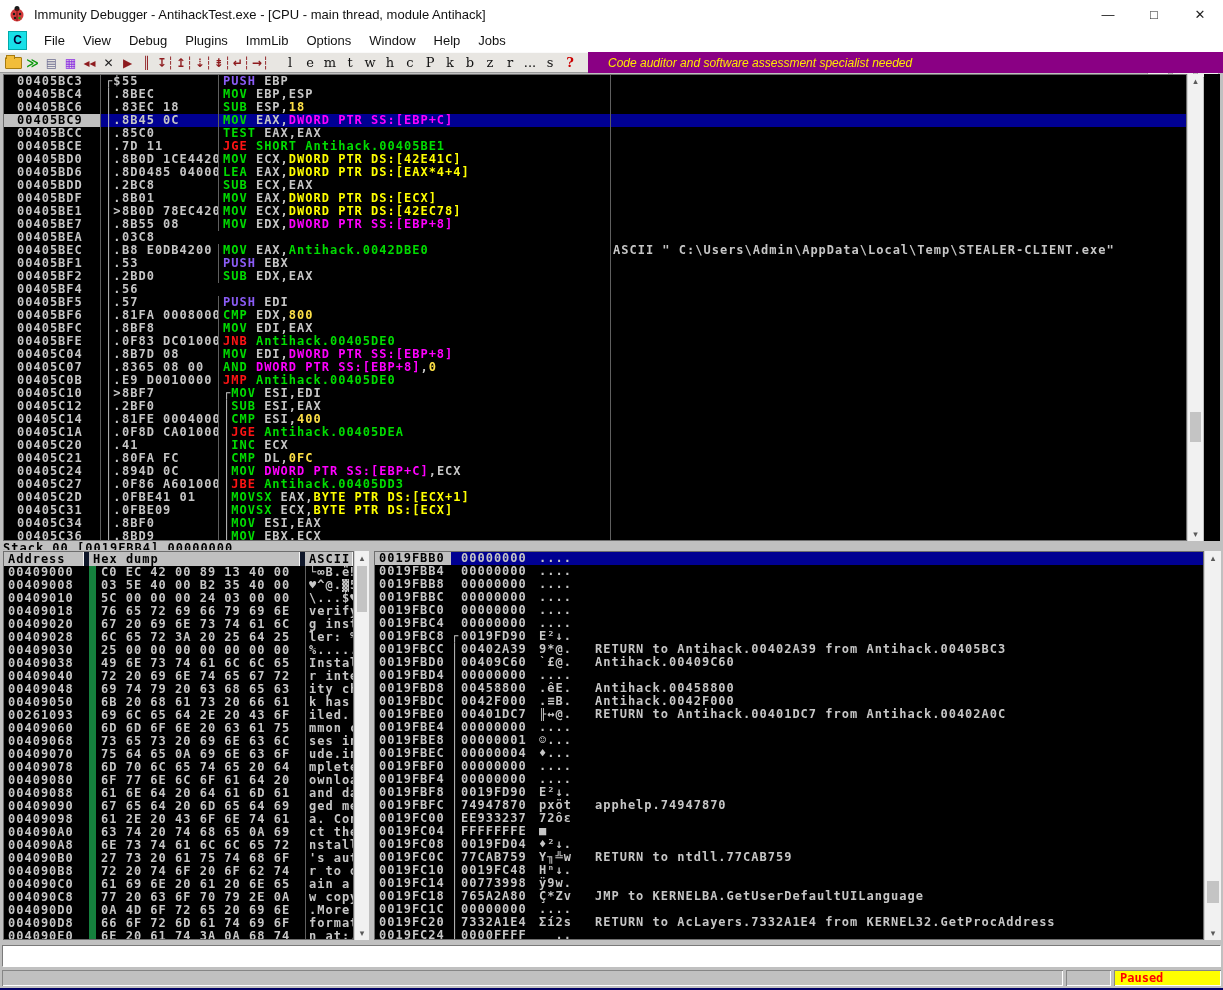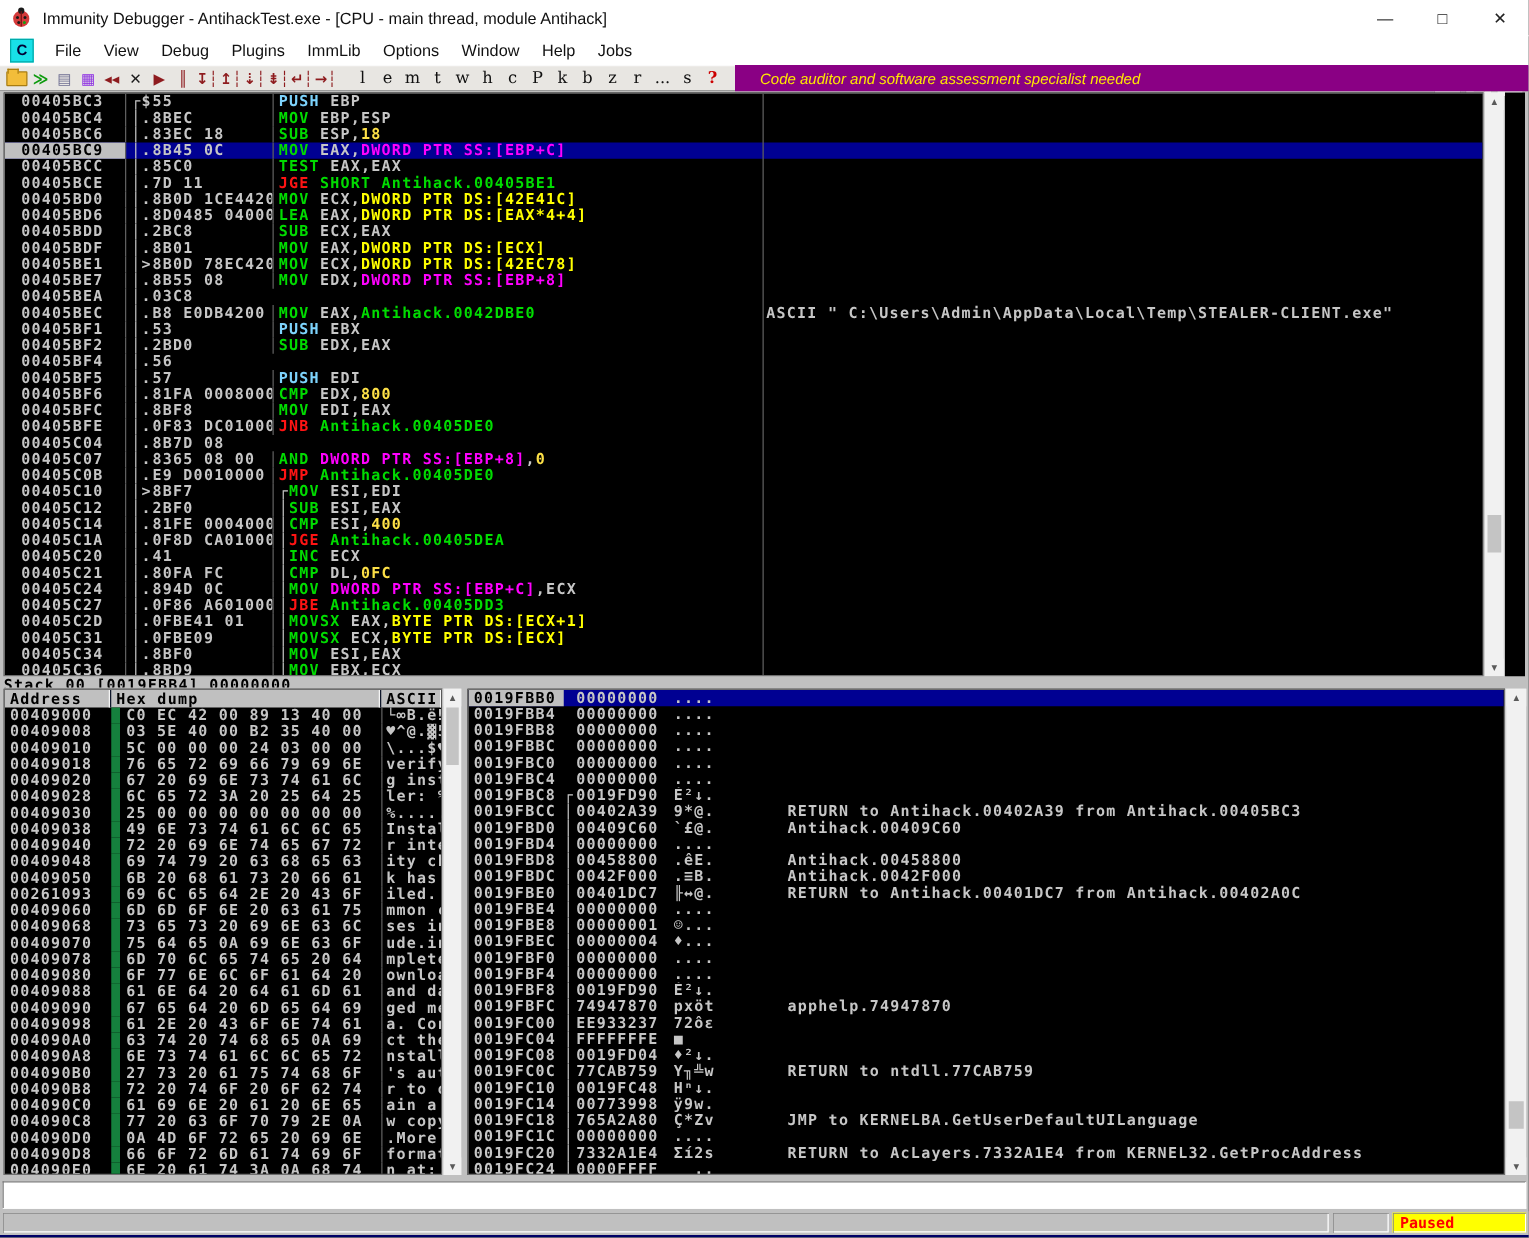--- a/index.html
+++ b/index.html
@@ -31,46 +31,46 @@
   .tb-folder{width:15px;height:10px;background:#f2bd3a;border:1px solid #a87c10;border-radius:1px;position:relative;}
   .tb-folder:before{content:"";position:absolute;left:0;top:-3px;width:7px;height:3px;background:#f2bd3a;border:1px solid #a87c10;border-bottom:none;}
   .tb-letters{display:flex;margin-left:10px;}
   .tb-letter{width:20px;text-align:center;font-family:"DejaVu Serif",serif;font-size:13px;color:#111;}
   .tb-banner{flex:1;height:21px;background:#8a0084;margin-left:8px;display:flex;align-items:center;}
   .banner-text{color:#ffe800;font-size:12px;font-style:italic;padding-left:20px;font-family:"Liberation Sans",sans-serif;}
   
   .mono{font-family:"DejaVu Sans Mono",monospace;font-weight:bold;font-size:12px;letter-spacing:1px;}
   .pane{position:absolute;background:#000;overflow:hidden;border:1px solid #6e6e6e;box-sizing:border-box;}
   .row{display:flex;height:13px;line-height:13px;white-space:pre;color:#c6c6c6;position:relative;}
-  .c-w{color:#c6c6c6}.c-g{color:#00dc00}.c-y{color:#7dd3fc}.c-r{color:#ff1414}
+  .c-w{color:#c6c6c6}.c-g{color:#00dc00}.c-y{color:#8b5cf6}.c-r{color:#ff1414}
   .c-m{color:#ff00ff}.c-c{color:#fde047}.c-s{color:#00dc00}.c-yl{color:#ffff00}
   
   .da{width:96px;padding-left:13px;overflow:hidden;box-sizing:border-box;flex:none;}
   .dpre{width:22px;padding-left:4px;border-left:1px solid #5f5f5f;flex:none;overflow:hidden;box-sizing:border-box;}
   .dbytes{width:96px;overflow:hidden;flex:none;}
   .dins{flex:1;border-left:1px solid #5f5f5f;padding-left:4px;overflow:hidden;}
   .dcmt{position:absolute;left:609px;top:0;color:#c6c6c6;}
   .row.sel{background:#000092;}
   .row.sel .da{background:#c0c0c0;color:#000;}
   .colsep{position:absolute;top:0;bottom:0;width:1px;background:#5f5f5f;}
   
   .info-strip{position:absolute;left:3px;top:541px;width:1200px;height:9px;background:#c0c0c0;
               overflow:hidden;color:#000;}
   
   .hex-header{display:flex;height:14px;line-height:14px;background:#c0c0c0;color:#000;}
-  .hh{border-right:1px solid #0f172a;box-shadow:inset -1px 0 0 #f5f5f5;padding-left:4px;box-sizing:border-box;overflow:hidden;}
+  .hh{border-right:5px solid #0f172a;box-shadow:inset -1px 0 0 #f5f5f5;padding-left:4px;box-sizing:border-box;overflow:hidden;}
   .ha{width:85px;padding-left:4px;overflow:hidden;box-sizing:border-box;flex:none;}
   .hb{width:216px;border-left:7px solid #15803d;padding-left:5px;overflow:hidden;box-sizing:border-box;flex:none;}
   .ht{flex:1;border-left:1px solid #5f5f5f;padding-left:3px;overflow:hidden;}
   
   .sa{width:76px;padding-left:4px;overflow:hidden;box-sizing:border-box;flex:none;}
   .sbr{width:10px;flex:none;overflow:hidden;}
   .sv{width:78px;flex:none;overflow:hidden;}
   .st{width:56px;flex:none;overflow:hidden;}
-  .sc{flex:1;overflow:hidden;margin-left:35px;}
+  .sc{flex:1;overflow:hidden;}
   .row.sel .sa{background:#c0c0c0;color:#000;}
   
   .sb{position:absolute;background:#f1f1f1;border-left:1px solid #d0d0d0;box-sizing:border-box;}
   .sb-btn{position:absolute;left:0;width:100%;height:14px;color:#5a5a5a;font-size:9px;
           display:flex;align-items:center;justify-content:center;background:#f1f1f1;}
   .sb-thumb{position:absolute;left:2px;right:2px;background:#c4c4c4;}
   
   .cmdbar{position:absolute;left:2px;top:945px;width:1219px;height:22px;background:#fff;
           border:1px solid #7a7a7a;border-bottom-color:#fff;border-right-color:#fff;box-sizing:border-box;}
   .cmdbar input{width:100%;height:100%;border:none;outline:none;background:transparent;
@@ -185,21 +185,21 @@
         <div class="row"><span class="da">00405BE7</span><span class="dpre">│.</span><span class="dbytes">8B55 08</span><span class="dins"><span class="c-g">MOV</span><span class="c-w"> EDX,</span><span class="c-m">DWORD PTR SS:[EBP+8]</span></span></div>
         <div class="row"><span class="da">00405BEA</span><span class="dpre">│.</span><span class="dbytes">03C8</span></div>
         <div class="row"><span class="da">00405BEC</span><span class="dpre">│.</span><span class="dbytes">B8 E0DB4200</span><span class="dins"><span class="c-g">MOV</span><span class="c-w"> EAX,</span><span class="c-s">Antihack.0042DBE0</span></span><span class="dcmt">ASCII " C:\Users\Admin\AppData\Local\Temp\STEALER-CLIENT.exe"</span></div>
         <div class="row"><span class="da">00405BF1</span><span class="dpre">│.</span><span class="dbytes">53</span><span class="dins"><span class="c-y">PUSH</span><span class="c-w"> EBX</span></span></div>
         <div class="row"><span class="da">00405BF2</span><span class="dpre">│.</span><span class="dbytes">2BD0</span><span class="dins"><span class="c-g">SUB</span><span class="c-w"> EDX,EAX</span></span></div>
         <div class="row"><span class="da">00405BF4</span><span class="dpre">│.</span><span class="dbytes">56</span></div>
         <div class="row"><span class="da">00405BF5</span><span class="dpre">│.</span><span class="dbytes">57</span><span class="dins"><span class="c-y">PUSH</span><span class="c-w"> EDI</span></span></div>
         <div class="row"><span class="da">00405BF6</span><span class="dpre">│.</span><span class="dbytes">81FA 00080000</span><span class="dins"><span class="c-g">CMP</span><span class="c-w"> EDX,</span><span class="c-c">800</span></span></div>
         <div class="row"><span class="da">00405BFC</span><span class="dpre">│.</span><span class="dbytes">8BF8</span><span class="dins"><span class="c-g">MOV</span><span class="c-w"> EDI,EAX</span></span></div>
         <div class="row"><span class="da">00405BFE</span><span class="dpre">│.</span><span class="dbytes">0F83 DC010000</span><span class="dins"><span class="c-r">JNB</span><span class="c-s"> Antihack.00405DE0</span></span></div>
-        <div class="row"><span class="da">00405C04</span><span class="dpre">│.</span><span class="dbytes">8B7D 08</span></div>
+        <div class="row"><span class="da">00405C04</span><span class="dpre">│.</span><span class="dbytes">8B7D 08</span><span class="dins"><span class="c-g">MOV</span><span class="c-w"> EDI,</span><span class="c-m">DWORD PTR SS:[EBP+8]</span></span></div>
         <div class="row"><span class="da">00405C07</span><span class="dpre">│.</span><span class="dbytes">8365 08 00</span><span class="dins"><span class="c-g">AND</span><span class="c-w"> </span><span class="c-m">DWORD PTR SS:[EBP+8]</span><span class="c-w">,</span><span class="c-c">0</span></span></div>
         <div class="row"><span class="da">00405C0B</span><span class="dpre">│.</span><span class="dbytes">E9 D0010000</span><span class="dins"><span class="c-r">JMP</span><span class="c-s"> Antihack.00405DE0</span></span></div>
         <div class="row"><span class="da">00405C10</span><span class="dpre">│&gt;</span><span class="dbytes">8BF7</span><span class="dins"><span class="c-w">┌</span><span class="c-g">MOV</span><span class="c-w"> ESI,EDI</span></span></div>
         <div class="row"><span class="da">00405C12</span><span class="dpre">│.</span><span class="dbytes">2BF0</span><span class="dins"><span class="c-w">│</span><span class="c-g">SUB</span><span class="c-w"> ESI,EAX</span></span></div>
         <div class="row"><span class="da">00405C14</span><span class="dpre">│.</span><span class="dbytes">81FE 00040000</span><span class="dins"><span class="c-w">│</span><span class="c-g">CMP</span><span class="c-w"> ESI,</span><span class="c-c">400</span></span></div>
         <div class="row"><span class="da">00405C1A</span><span class="dpre">│.</span><span class="dbytes">0F8D CA010000</span><span class="dins"><span class="c-w">│</span><span class="c-r">JGE</span><span class="c-s"> Antihack.00405DEA</span></span></div>
         <div class="row"><span class="da">00405C20</span><span class="dpre">│.</span><span class="dbytes">41</span><span class="dins"><span class="c-w">│</span><span class="c-g">INC</span><span class="c-w"> ECX</span></span></div>
         <div class="row"><span class="da">00405C21</span><span class="dpre">│.</span><span class="dbytes">80FA FC</span><span class="dins"><span class="c-w">│</span><span class="c-g">CMP</span><span class="c-w"> DL,</span><span class="c-c">0FC</span></span></div>
         <div class="row"><span class="da">00405C24</span><span class="dpre">│.</span><span class="dbytes">894D 0C</span><span class="dins"><span class="c-w">│</span><span class="c-g">MOV</span><span class="c-w"> </span><span class="c-m">DWORD PTR SS:[EBP+C]</span><span class="c-w">,ECX</span></span></div>
         <div class="row"><span class="da">00405C27</span><span class="dpre">│.</span><span class="dbytes">0F86 A6010000</span><span class="dins"><span class="c-w">│</span><span class="c-r">JBE</span><span class="c-s"> Antihack.00405DD3</span></span></div>

